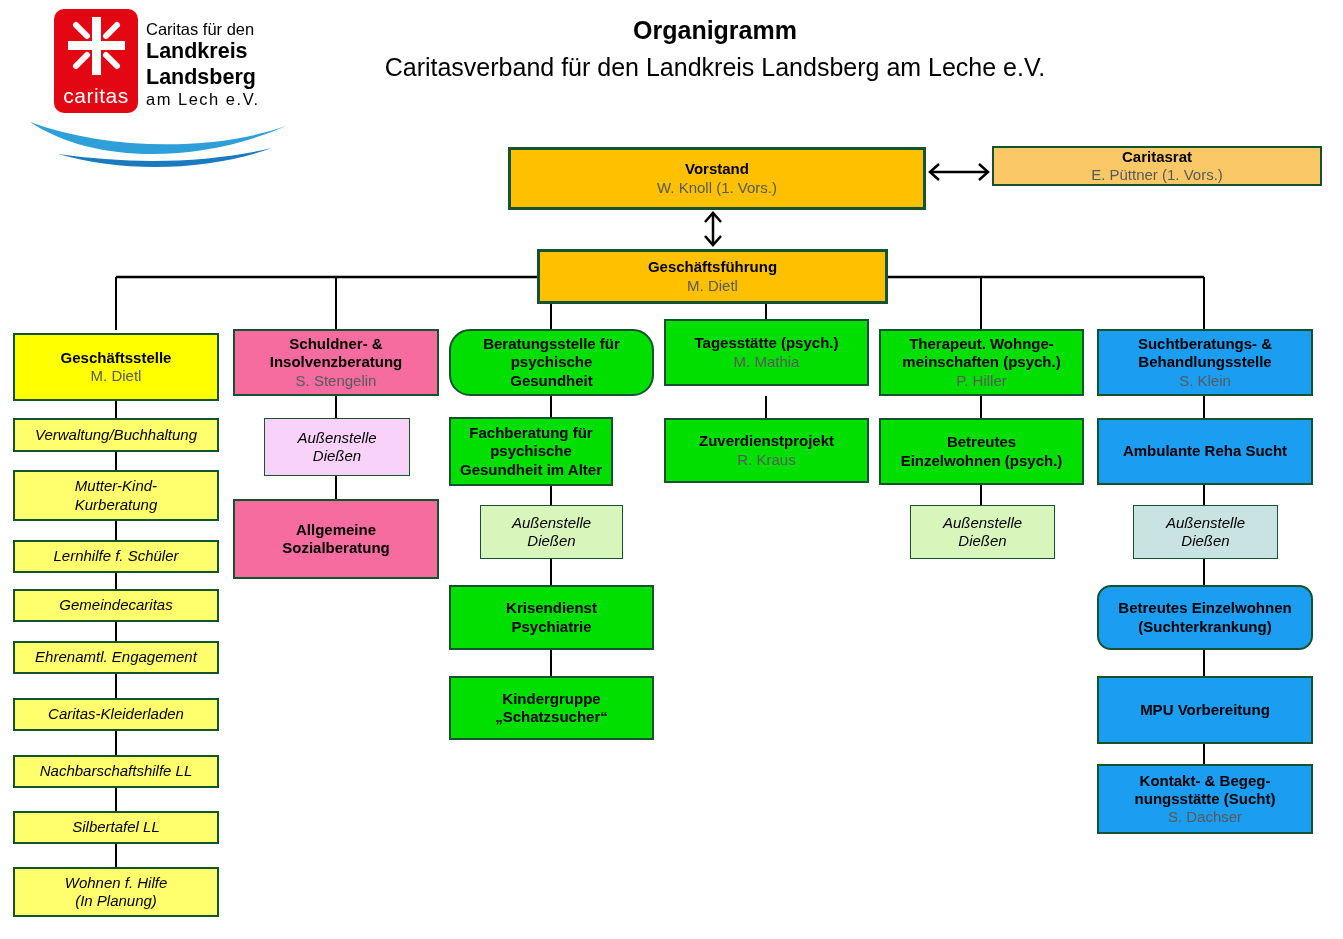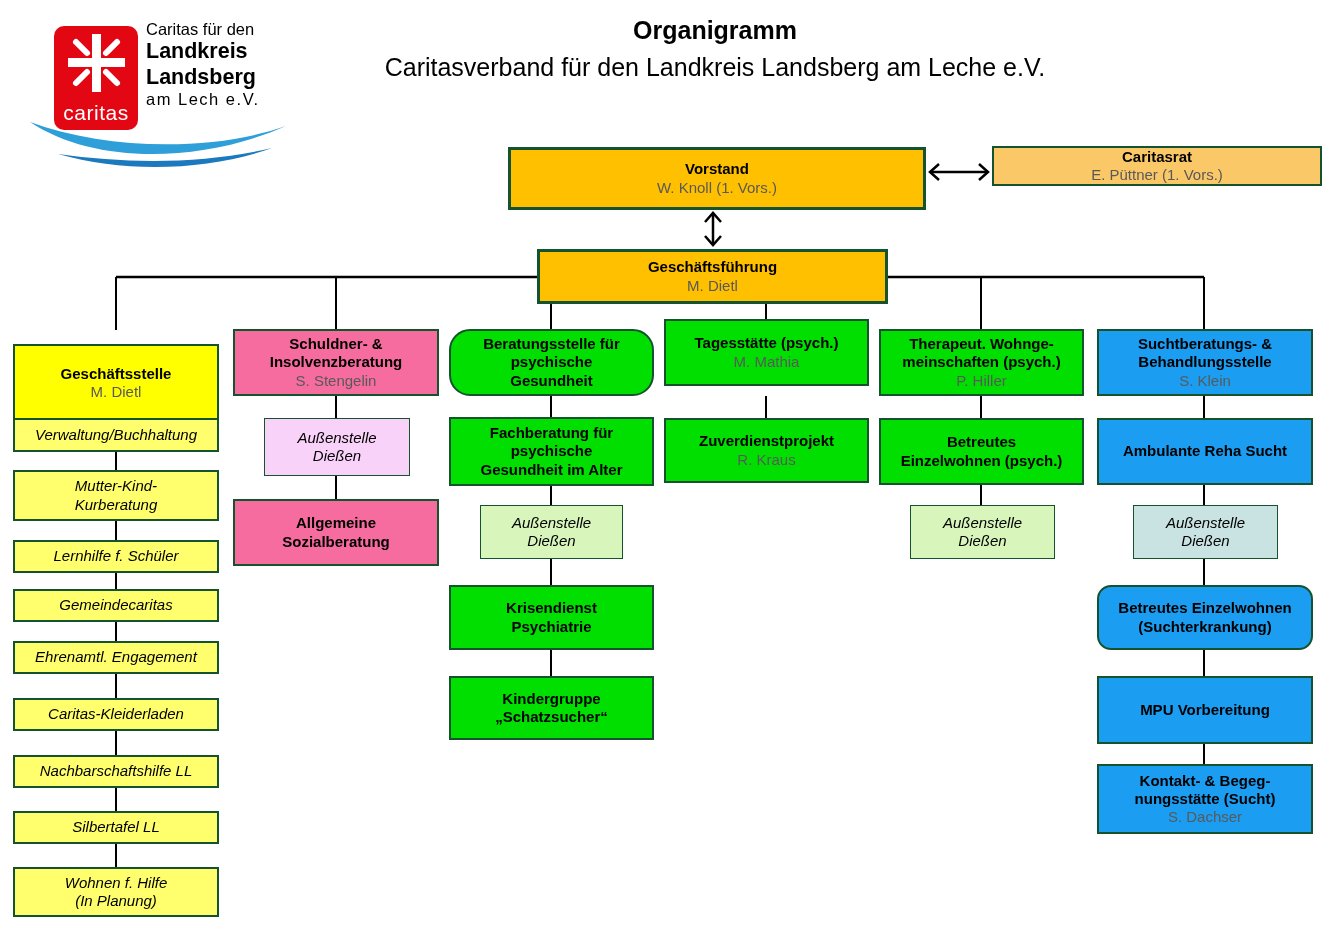--- a/index.html
+++ b/index.html
@@ -28,51 +28,51 @@
   .green{background:#00DF00;}
   .greenlight{background:#D8F5BC;}
   .blue{background:#1B9DF2;}
   .bluelight{background:#C9E2E2;}
   
   #titleblock{position:absolute;left:240px;top:16px;width:950px;text-align:center;z-index:2;}
   #titleblock .t1{font-size:25px;font-weight:bold;margin:0;}
   #titleblock .t2{font-size:25px;font-weight:normal;margin-top:8px;}
   
   #logo{position:absolute;left:38px;top:8px;width:250px;height:165px;z-index:2;}
-  #logo .redbox{position:absolute;left:16px;top:18px;width:84px;height:104px;background:#E30613;border-radius:10px;}
+  #logo .redbox{position:absolute;left:16px;top:1px;width:84px;height:104px;background:#E30613;border-radius:10px;}
   #logo .wordmark{position:absolute;left:0;bottom:5px;width:100%;text-align:center;color:#fff;font-size:21px;letter-spacing:0.5px;}
   #logo .orgtext{position:absolute;left:108px;top:12px;line-height:1.18;white-space:nowrap;}
   #logo .l-sm{font-size:16.5px;}
   #logo .l-bold{font-size:21.5px;font-weight:bold;}
   #logo .l-last{font-size:16.5px;letter-spacing:1.5px;}
   #logo .swoosh{position:absolute;left:-14px;top:98px;}
   
   #wires{position:absolute;left:0;top:0;z-index:1;pointer-events:none;}
   
   #vorstand{left:508px;top:147px;width:418px;height:63px;}
   #caritasrat{left:992px;top:146px;width:330px;height:40px;}
   #gf{left:537px;top:249px;width:351px;height:55px;}
 
-  #c1h{left:13px;top:344px;width:206px;height:78px;}
+  #c1h{left:13px;top:333px;width:206px;height:68px;}
   #c1-0{left:13px;top:418px;width:206px;height:34px;}
   #c1-1{left:13px;top:470px;width:206px;height:51px;}
   #c1-2{left:13px;top:540px;width:206px;height:33px;}
   #c1-3{left:13px;top:589px;width:206px;height:33px;}
   #c1-4{left:13px;top:641px;width:206px;height:33px;}
   #c1-5{left:13px;top:698px;width:206px;height:33px;}
   #c1-6{left:13px;top:755px;width:206px;height:33px;}
   #c1-7{left:13px;top:811px;width:206px;height:33px;}
   #c1-8{left:13px;top:867px;width:206px;height:50px;}
 
   #c2h{left:233px;top:329px;width:206px;height:67px;}
   #c2a{left:264px;top:418px;width:146px;height:58px;}
-  #c2-0{left:233px;top:499px;width:206px;height:67px;}
+  #c2-0{left:233px;top:499px;width:206px;height:80px;}
 
   #c3h{left:449px;top:329px;width:205px;height:67px;border-radius:21px;}
-  #c3-0{left:449px;top:417px;width:205px;height:69px;}
+  #c3-0{left:449px;top:417px;width:164px;height:69px;}
   #c3a{left:480px;top:505px;width:143px;height:54px;}
   #c3-1{left:449px;top:585px;width:205px;height:65px;}
   #c3-2{left:449px;top:676px;width:205px;height:64px;}
 
   #c4h{left:664px;top:319px;width:205px;height:67px;}
   #c4-0{left:664px;top:418px;width:205px;height:65px;}
 
   #c5h{left:879px;top:329px;width:205px;height:67px;}
   #c5-0{left:879px;top:418px;width:205px;height:67px;}
   #c5a{left:910px;top:505px;width:145px;height:54px;}

